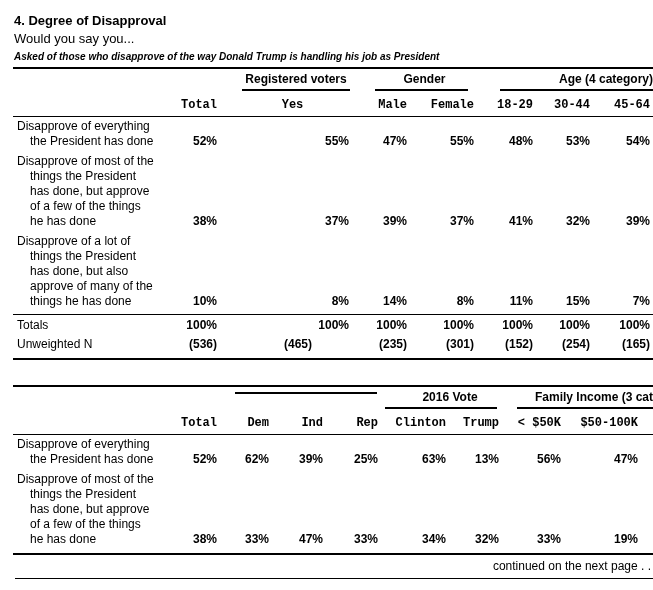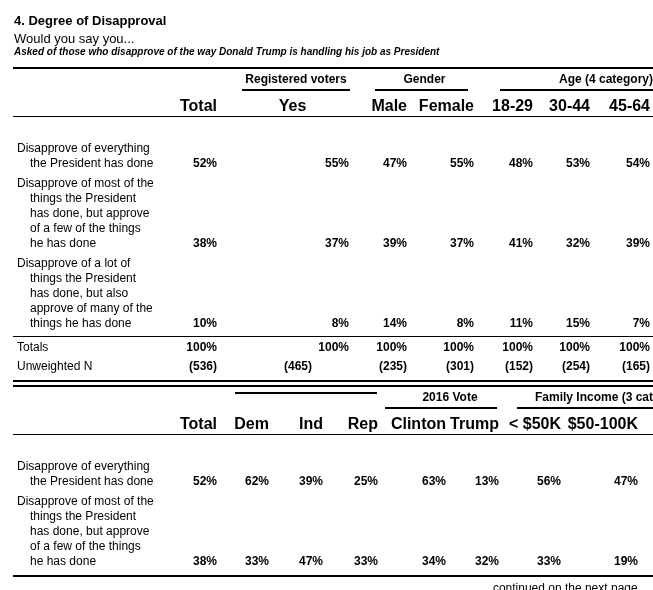--- a/index.html
+++ b/index.html
@@ -3,21 +3,21 @@
 <meta charset="utf-8">
 <style>
   * { margin:0; padding:0; box-sizing:border-box; }
   html,body { background:#fff; }
   body { font-family:"Liberation Sans", sans-serif; color:#000; }
   .page { position:relative; width:653px; height:590px; background:#fff; overflow:hidden; }
 
   .head { padding:13px 0 0 14px; }
   .title { font-size:13px; font-weight:bold; line-height:15px; }
   .subtitle { font-size:13px; line-height:15px; margin-top:3px; }
-  .note { font-size:10px; font-style:italic; font-weight:bold; line-height:12px; }
+  .note { font-size:10px; font-style:italic; font-weight:bold; line-height:12px; margin-top:5px; }
 
   .tbl { position:absolute; left:13px; width:640px; }
   .t1 { top:67px; }
   .t2 { top:385px; }
 
   .rule { background:#000; width:100%; }
   .rule-thick { height:2px; }
   .rule-med { height:1.5px; }
   .rule-thin { height:1px; }
   .rule-totals { margin-top:5px; }
@@ -37,25 +37,25 @@
   .ul-t1b .gh-line { margin-left:23px; margin-right:9px; }
   .ul-t1c .gh-line { margin-left:23px; margin-right:0; }
   .ul-t2a .gh-line { margin-left:15px; margin-right:4px; }
   .ul-t2b .gh-line { margin-left:4px; margin-right:5px; }
   .ul-t2c .gh-line { margin-left:15px; margin-right:0; }
 
   .gridrow { display:grid; align-items:end; }
   .t1-cols { grid-template-columns:152px 55px 132px 58px 67px 59px 57px 60px; }
   .t2-cols { grid-template-columns:152px 55px 52px 54px 55px 68px 53px 62px 77px; }
 
-  .ch { font-size:16px; font-weight:bold; line-height:15px; text-align:right;
-        padding:7px 3px 3px 0; white-space:nowrap; }
+  .ch { font-size:12px; font-weight:bold; line-height:15px; text-align:right;
+        padding:7px 3px 3px 0; white-space:nowrap;font-family:Liberation Mono, monospace; }
   .ch-yes { text-align:center; padding-left:16px; }
 
-  .r1 { margin-top:24px; }
+  .r1 { margin-top:2px; }
   .r2, .r3 { margin-top:5px; }
   .trow { margin-top:3px; }
   .nrow { margin-top:4px; }
 
   .rl { font-size:12px; line-height:15px; white-space:pre; padding-left:17px; text-indent:-13px; }
   .val { font-size:12px; font-weight:bold; line-height:15px; text-align:right;
          padding-right:3px; white-space:nowrap; }
   .val-shift { padding-right:40px; }
 
   .continued { font-size:12px; line-height:15px; text-align:right; padding-right:2px; margin-top:4px; }

